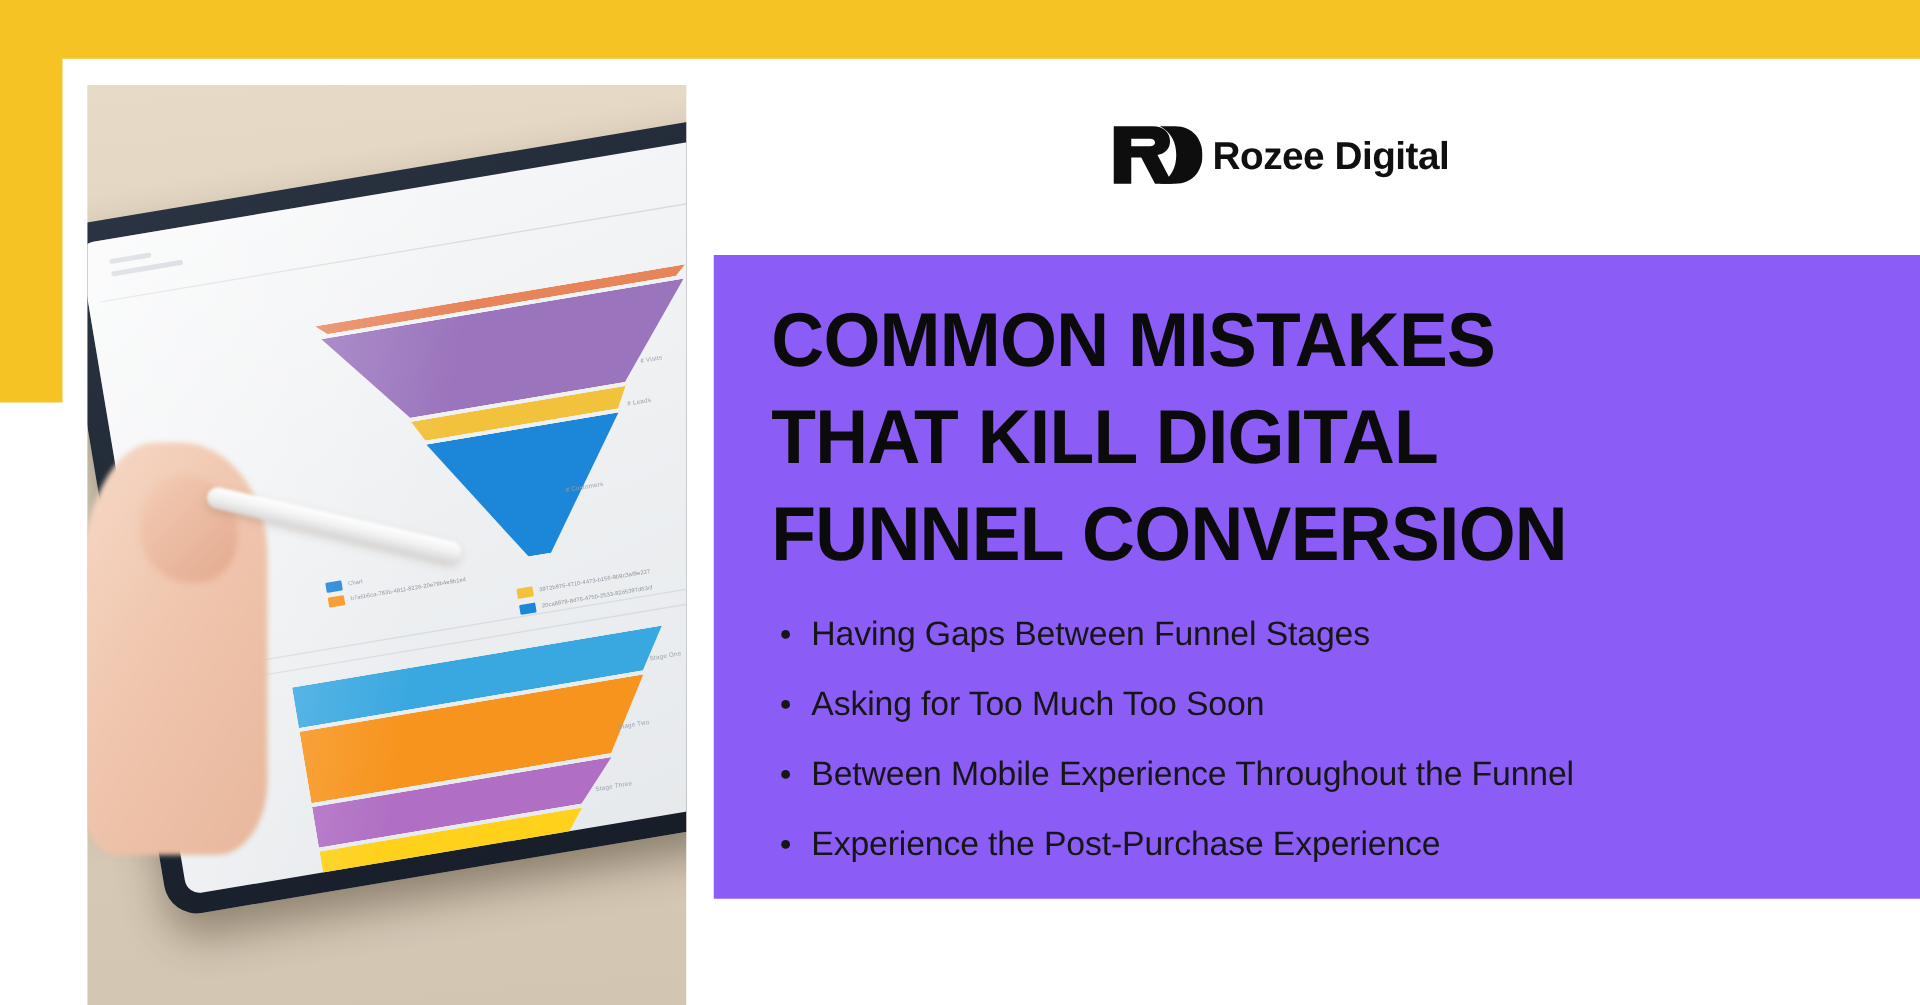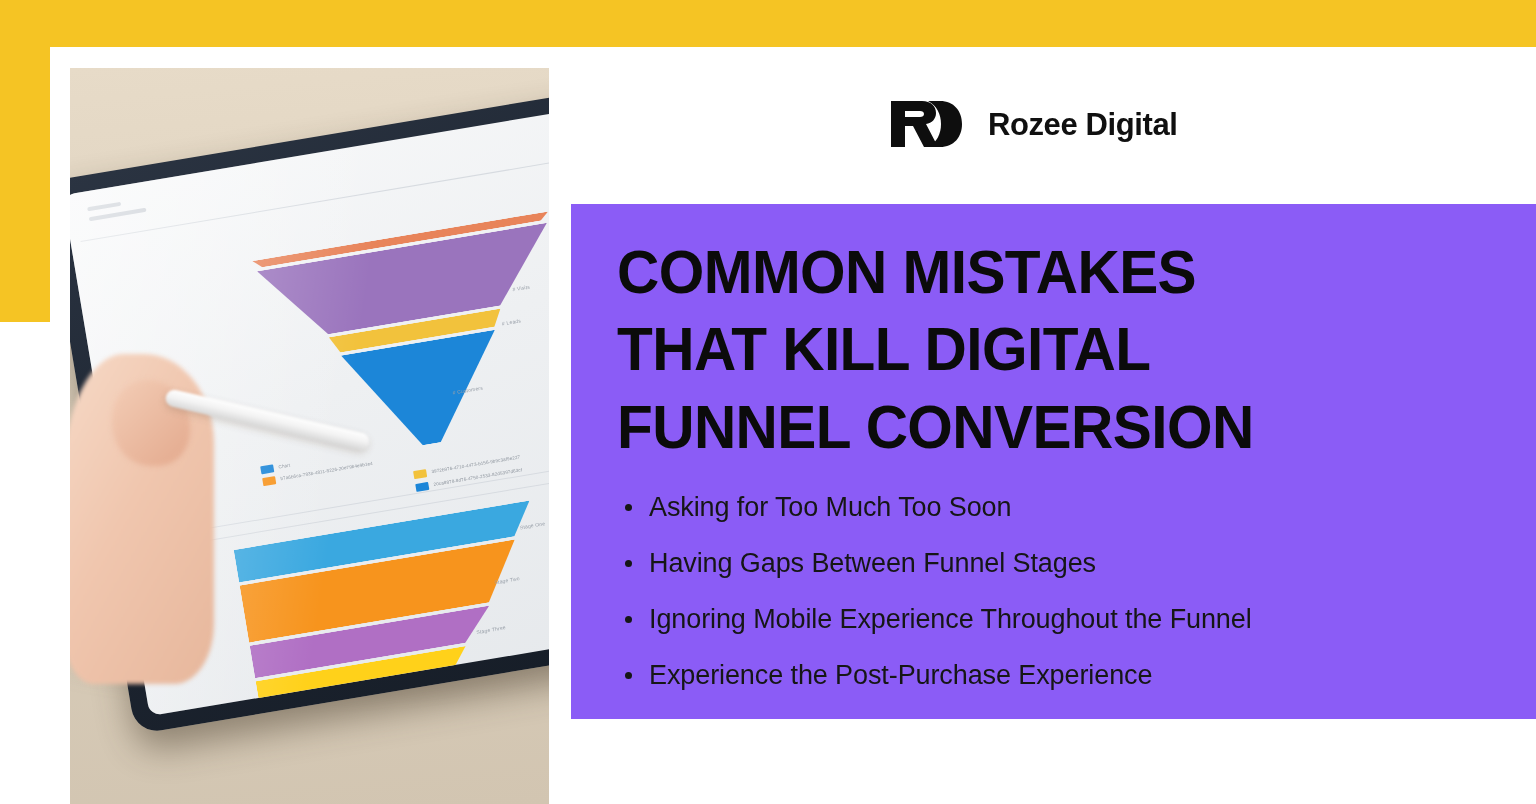--- a/index.html
+++ b/index.html
@@ -199,21 +199,21 @@
     box-shadow: 0 3px 7px rgba(120,100,80,.25);
   }
 
   
   .logo {
     position: absolute;
     left: 888px;
     top: 98px;
     display: flex;
     align-items: center;
-    gap: 26px;
+    gap: 8px;
   }
   .logo-mark { width: 74px; height: 52px; display: block; }
   .logo-text {
     font-size: 31px;
     font-weight: bold;
     color: #101010;
     letter-spacing: -0.4px;
     line-height: 1;
     white-space: nowrap;
   }
@@ -352,29 +352,29 @@
 
     <div class="headline">
       <span class="hl-line">COMMON MISTAKES</span>
       <span class="hl-line">THAT KILL DIGITAL</span>
       <span class="hl-line">FUNNEL CONVERSION</span>
     </div>
 
     <ul class="bullets">
       <li>
         <span class="dot"></span>
+        <span>Having Gaps Between Funnel Stages</span>
+      </li>
+      <li>
+        <span class="dot"></span>
         <span>Asking for Too Much Too Soon</span>
       </li>
       <li>
         <span class="dot"></span>
-        <span>Having Gaps Between Funnel Stages</span>
-      </li>
-      <li>
-        <span class="dot"></span>
-        <span>Ignoring Mobile Experience Throughout the Funnel</span>
+        <span>Between Mobile Experience Throughout the Funnel</span>
       </li>
       <li>
         <span class="dot"></span>
         <span>Experience the Post-Purchase Experience</span>
       </li>
     </ul>
 
   </div>
 </div>
 

